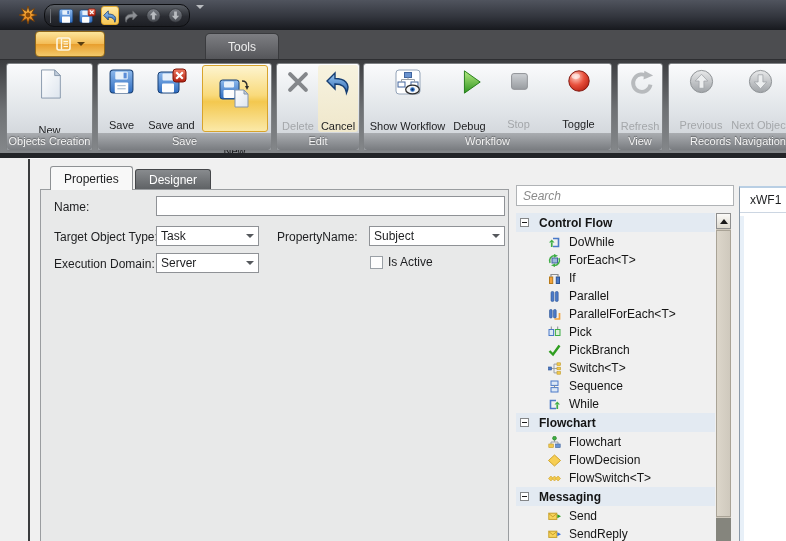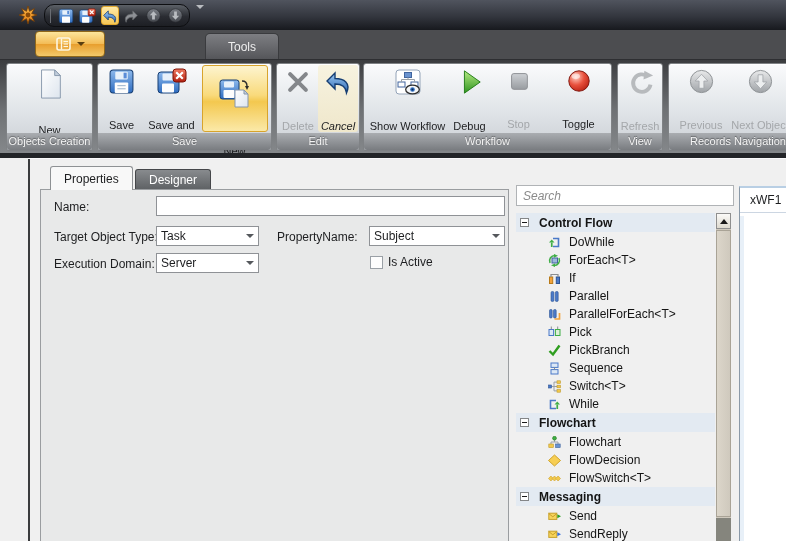--- a/index.html
+++ b/index.html
@@ -47,21 +47,21 @@
   .rcaption { position:absolute; left:0; right:0; bottom:0; height:17px; border-radius:0 0 3px 3px;
     background:linear-gradient(#aaadb1, #797c80); color:#f4f4f4; font-size:11px;
     text-align:center; line-height:17px; text-shadow:0 -1px 1px rgba(0,0,0,.4);
     overflow:hidden; white-space:nowrap; }
   .rbtn { display:flex; flex-direction:column; align-items:center; margin:1px 0; padding-top:3px; border-radius:3px;gap:24px; }
   .ricon { height:34px; display:flex; align-items:center; justify-content:center; }
   .rlabel { font-size:11px; line-height:13px; text-align:center; color:#1d1e20; }
   .rbtn.disabled .rlabel { color:#a4a7aa; }
   .rbtn.hl { background:linear-gradient(#fdf4cf, #f9da7b 45%, #f3c84f 55%, #fbe9a8);
     border:1px solid #d8a42c; padding-top:12px; }
-  .rbtn.pale { background:linear-gradient(#f7f3e0, #efe7cb);font-style:italic; }
+  .rbtn.pale { background:linear-gradient(#f7f3e0, #efe7cb); }
   .drop-arrow { width:0; height:0; margin-top:2px; border-left:4px solid transparent;
     border-right:4px solid transparent; border-top:4px solid #4a4c4f; }
   .ribbon-sep { position:absolute; left:0; top:153px; width:786px; height:5px; background:#232528; }
 
   
   .content { position:absolute; left:0; top:158px; width:786px; height:383px; background:#f0f0f0;
     border-top:1px solid #fbfbfc;margin-left:28px; }
   .left-edge { position:absolute; left:0; top:0; bottom:0; width:2px; background:#3a3b3d; }
 
   .ptab { position:absolute; display:flex; align-items:center; font-size:12px; padding:0 13px;
@@ -504,38 +504,38 @@
       <span class="itext">Pick</span>
     </div>
     <div class="tb-item">
       <svg width="13" height="13" viewBox="0 0 13 13">
         <path d="M1.5 7 L5 10.5 L11.5 1.5" fill="none" stroke="#2f9e1f" stroke-width="2.4"></path>
       </svg>
       <span class="itext">PickBranch</span>
     </div>
     <div class="tb-item">
       <svg width="13" height="13" viewBox="0 0 13 13">
-        <rect x="3" y="1" width="7" height="4.4" fill="#dce8f6" stroke="#4a79c8"></rect>
-        <rect x="3" y="7.6" width="7" height="4.4" fill="#dce8f6" stroke="#4a79c8"></rect>
-        <line x1="6.5" y1="5.4" x2="6.5" y2="7.6" stroke="#8a8d90"></line>
-      </svg>
-      <span class="itext">Sequence</span>
-    </div>
-    <div class="tb-item">
-      <svg width="13" height="13" viewBox="0 0 13 13">
         <path d="M3.5 6.5 H6 M6 2.1 V10.9 M6 2.1 H9 M6 6.5 H9 M6 10.9 H9" stroke="#9aa0a6" fill="none"></path>
         <rect x="0.5" y="5" width="3" height="3" fill="#4a79c8" stroke="#2d5494" stroke-width="0.6"></rect>
         <rect x="9" y="0.8" width="3.5" height="2.6" fill="#f2c94c" stroke="#c09a28" stroke-width="0.6"></rect>
         <rect x="9" y="5.2" width="3.5" height="2.6" fill="#f2c94c" stroke="#c09a28" stroke-width="0.6"></rect>
         <rect x="9" y="9.6" width="3.5" height="2.6" fill="#f2c94c" stroke="#c09a28" stroke-width="0.6"></rect>
       </svg>
       <span class="itext">Switch&lt;T&gt;</span>
     </div>
     <div class="tb-item">
       <svg width="13" height="13" viewBox="0 0 13 13">
+        <rect x="3" y="1" width="7" height="4.4" fill="#dce8f6" stroke="#4a79c8"></rect>
+        <rect x="3" y="7.6" width="7" height="4.4" fill="#dce8f6" stroke="#4a79c8"></rect>
+        <line x1="6.5" y1="5.4" x2="6.5" y2="7.6" stroke="#8a8d90"></line>
+      </svg>
+      <span class="itext">Sequence</span>
+    </div>
+    <div class="tb-item">
+      <svg width="13" height="13" viewBox="0 0 13 13">
         <path d="M8 2.5 H2.5 V10.5 H8" fill="none" stroke="#4a79c8" stroke-width="1.6"></path>
         <polygon points="6.5,6.5 9.25,3.5 12,6.5" fill="#3fae46"></polygon>
           <rect x="8.4" y="6.5" width="1.7" height="4.5" fill="#3fae46"></rect>
       </svg>
       <span class="itext">While</span>
     </div>
 
     <div class="tb-header">
       <span class="expander"></span>
       <span class="htext">Flowchart</span>

